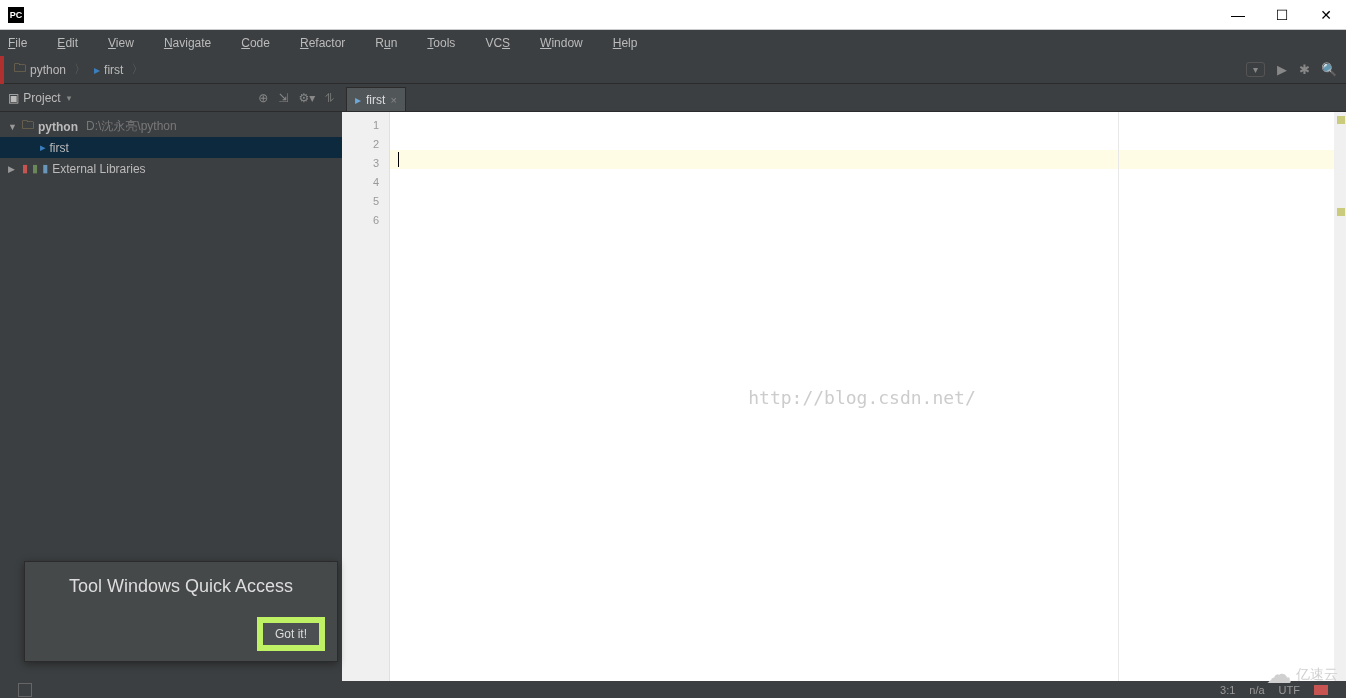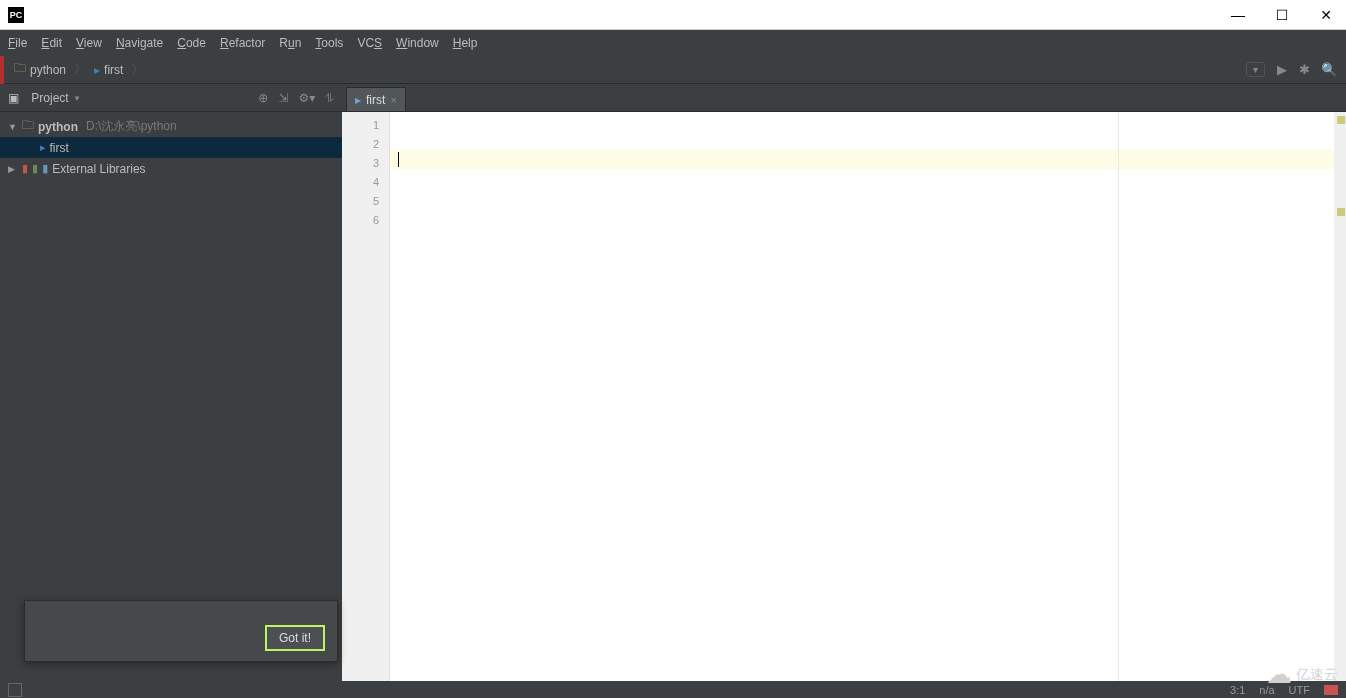--- a/index.html
+++ b/index.html
@@ -3,21 +3,21 @@
 <meta charset="utf-8">
 <style>
 * { margin: 0; padding: 0; box-sizing: border-box; font-family: "Segoe UI", Arial, sans-serif; }
 body { width: 1346px; height: 698px; overflow: hidden; background: #fff; position: relative; }
 
 .titlebar { height: 30px; background: #fff; display: flex; align-items: center; padding: 4px 8px; font-size: 12px; color: #000; border-bottom: 1px solid #ccc; }
 .titlebar .icon-pc { width: 16px; height: 16px; background: #000; color: #fff; font-size: 9px; font-weight: bold; display: flex; align-items: center; justify-content: center; margin-right: 6px; }
 .titlebar .wincontrols { margin-left: auto; display: flex; gap: 20px; }
 .titlebar .wincontrols span { width: 24px; text-align: center; font-size: 14px; cursor: default; }
 
-.menubar { height: 26px; background: #3c3f41; display: flex; align-items: center; padding: 0 8px; font-size: 12px; color: #bbb; gap: 14px; }
+.menubar { height: 26px; background: #3c3f41; display: flex; align-items: center; padding: 0 8px; font-size: 12px; color: #bbb; gap: 30px; }
 .menubar span { cursor: default; }
 .menubar span u { text-decoration: underline; }
 
 .navbar { height: 28px; background: #3c3f41; display: flex; align-items: center; padding: 0 8px; font-size: 12px; color: #bbb; border-bottom: 1px solid #2b2b2b; }
 .navbar .bc-folder { display: flex; align-items: center; gap: 4px; padding: 2px 6px; }
 .navbar .bc-folder .fico { color: #c9a86a; }
 .navbar .bc-sep { color: #666; margin: 0 2px; }
 .navbar .right-icons { margin-left: auto; display: flex; gap: 12px; align-items: center; color: #888; }
 .navbar .right-icons .ico { font-size: 13px; }
 .navbar .dropdown-btn { border: 1px solid #555; border-radius: 3px; padding: 1px 6px; font-size: 10px; }
@@ -48,29 +48,29 @@
 .gutter div { height: 19px; line-height: 19px; }
 .codearea { flex: 1; position: relative; font-family: Consolas, monospace; font-size: 12px; }
 .codearea .line { height: 19px; padding-left: 8px; }
 .codearea .line.active { background: #fffce6; }
 .codearea .caret { position: absolute; left: 8px; top: 40px; width: 1px; height: 15px; background: #000; }
 .rightmargin { position: absolute; left: 728px; top: 0; bottom: 0; width: 1px; background: #e8e8e8; }
 .watermark { position: absolute; left: 50%; top: 50%; transform: translate(-50%,-50%); color: #ccc; font-size: 18px; font-family: Consolas, monospace; }
 .errstripe { width: 12px; background: #f0f0f0; position: relative; }
 .errstripe .mk { position: absolute; right: 1px; width: 8px; height: 8px; background: #cbcb7e; }
 
-.statusbar { height: 17px; background: #3c3f41; color: #999; font-size: 11px; display: flex; align-items: center; padding: 0 8px; }
+.statusbar { height: 17px; background: #3c3f41; color: #999; font-size: 11px; display: flex; align-items: center; padding: 0 18px; }
 .statusbar .sbtn { width: 14px; height: 14px; border: 1px solid #666; }
 .statusbar .sb-right { margin-left: auto; display: flex; gap: 14px; align-items: center; }
 .statusbar .redind { width: 14px; height: 10px; background: #c75450; }
 
 .tooltip-pop { position: absolute; left: 24px; bottom: 19px; width: 314px; background: #45494a; color: #ccc; padding: 14px 12px 10px; font-size: 11px; border: 1px solid #2b2b2b; box-shadow: 0 2px 8px rgba(0,0,0,0.4); }
 .tooltip-pop h3 { font-size: 18px; font-weight: normal; color: #ddd; text-align: center; margin-bottom: 10px; }
 .tooltip-pop p { text-align: center; line-height: 16px; color: #aaa; }
-.tooltip-pop .gotit { float: right; margin-top: 10px; background: #4c5052; border: 2px solid #bef264; color: #ddd; padding: 4px 12px; font-size: 12px; cursor: default; }
+.tooltip-pop .gotit { float: right; margin-top: 10px; background: #4c5052; border: 6px solid #bef264; color: #ddd; padding: 4px 12px; font-size: 12px; cursor: default; }
 
 .cloud-wm { position: absolute; right: 8px; bottom: 8px; color: #d0d0d0; font-size: 26px; display: flex; align-items: center; gap: 4px; }
 .cloud-wm .txt { font-size: 14px; }
 
 .leftedge { position: absolute; left: 0; top: 56px; bottom: 17px; width: 4px; background: #b03030; }
 </style>
 </head>
 <body>
 
 <div class="leftedge"></div>
@@ -114,21 +114,21 @@
     <span class="ico">▶</span>
     <span class="ico">✱</span>
     <span class="ico">🔍</span>
   </div>
 </div>
 
 <div class="midrow">
   <div class="sidebar">
     <div class="toolhdr">
       <span>▣</span>
-      <span style="margin-left:12px">Project</span>
+      <span style="margin-left:4px">Project</span>
       <span class="drop">▾</span>
       <div class="phdr-icons">
         <span>⊕</span>
         <span>⇲</span>
         <span>⚙▾</span>
         <span>⥮</span>
       </div>
     </div>
     <div class="tree">
       <div class="row">
@@ -144,20 +144,21 @@
       <div class="row">
         <span class="arrow">▶</span>
         <span class="libico" style="color:#c75450">▮</span>
           <span class="libico" style="color:#6a8759">▮</span>
           <span class="libico" style="color:#6897bb">▮</span>
         <span>External Libraries</span>
       </div>
     </div>
 
     <div class="tooltip-pop">
+      <h3>Tool Windows Quick Access</h3>
       <button class="gotit">Got it!</button>
     </div>
   </div>
 
   <div class="editor-area">
     <div class="tabbar">
       <div class="tab">
         <span class="pyico" style="color:#6fa8d6">▸</span>
         <span>first</span>
         <span class="close">×</span>
@@ -174,20 +175,21 @@
       </div>
       <div class="codearea">
         <div class="line"></div>
         <div class="line"></div>
         <div class="line active"></div>
         <div class="line"></div>
         <div class="line"></div>
         <div class="line"></div>
         <div class="caret"></div>
         <div class="rightmargin"></div>
+        <div class="watermark">http://blog.csdn.net/</div>
       </div>
       <div class="errstripe">
         <div class="mk" style="top:4px"></div>
         <div class="mk" style="top:96px"></div>
       </div>
     </div>
   </div>
 </div>
 
 <div class="statusbar">

